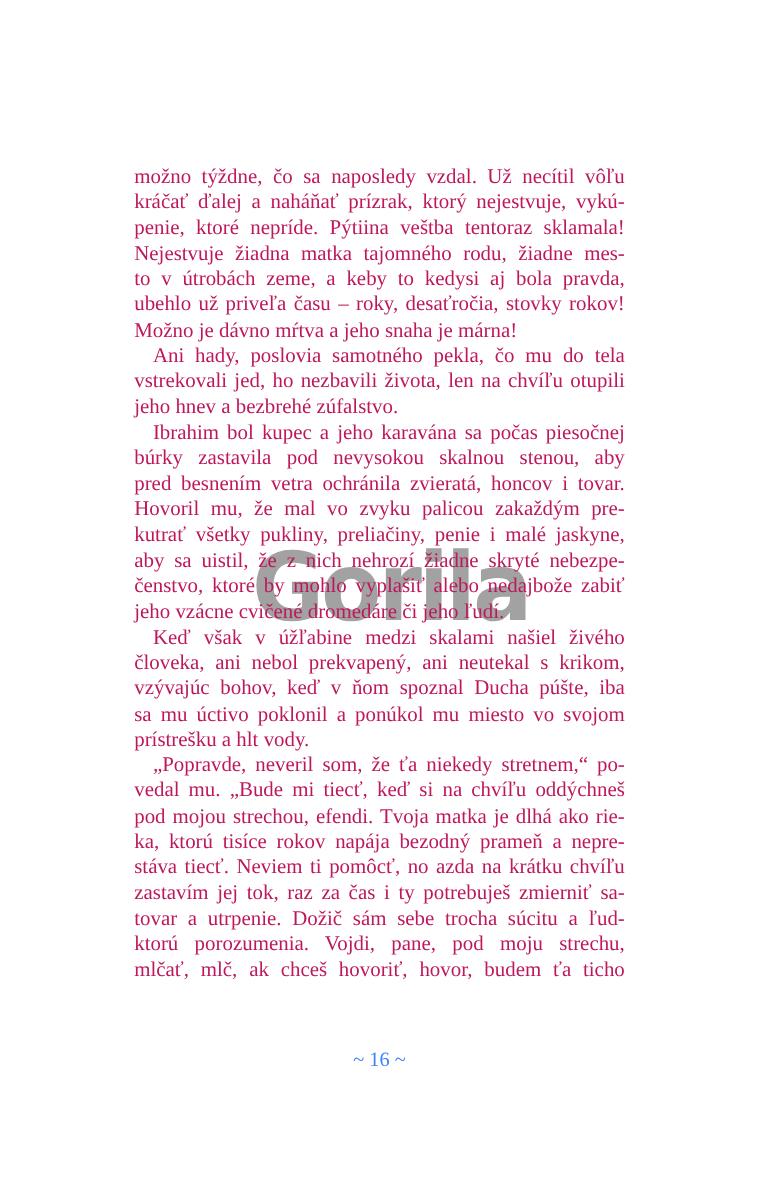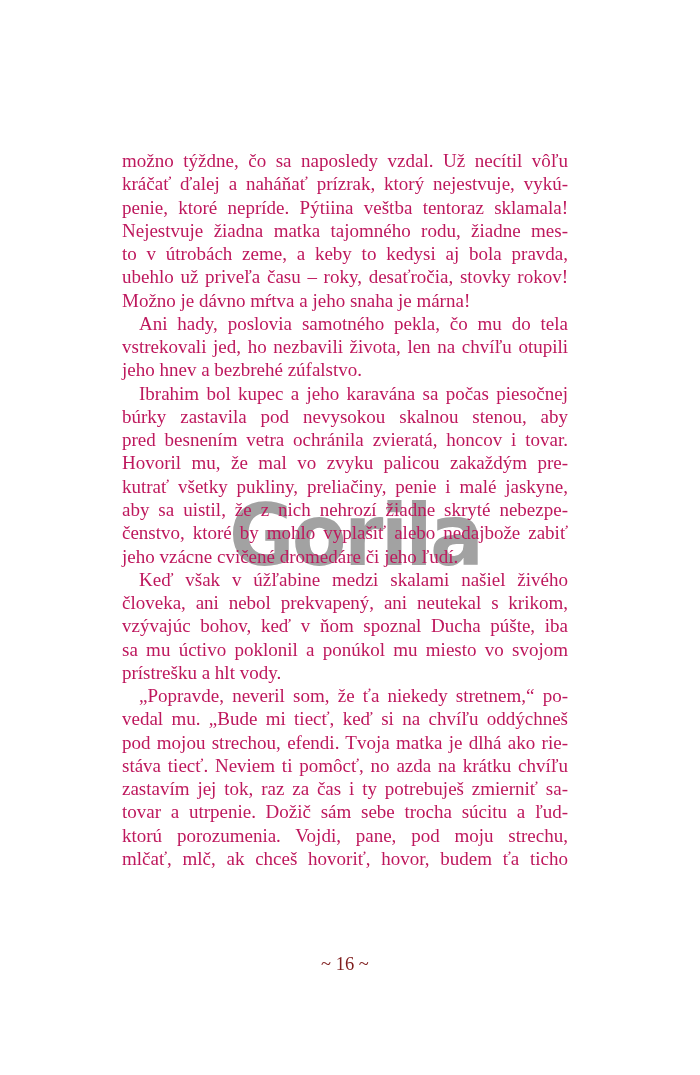--- a/index.html
+++ b/index.html
@@ -102,22 +102,23 @@
         <div class="line indent">Keď však v úžľabine medzi skalami našiel živého</div>
         <div class="line">človeka, ani nebol prekvapený, ani neutekal s krikom,</div>
         <div class="line">vzývajúc bohov, keď v ňom spoznal Ducha púšte, iba</div>
         <div class="line">sa mu úctivo poklonil a ponúkol mu miesto vo svojom</div>
         <div class="line end">prístrešku a hlt vody.</div>
       </div>
       <div class="paragraph">
         <div class="line indent">„Popravde, neveril som, že ťa niekedy stretnem,“ po-</div>
         <div class="line">vedal mu. „Bude mi tiecť, keď si na chvíľu oddýchneš</div>
         <div class="line">pod mojou strechou, efendi. Tvoja matka je dlhá ako rie-</div>
+        <div class="line">ka, ktorú tisíce rokov napája bezodný prameň a nepre-</div>
         <div class="line">stáva tiecť. Neviem ti pomôcť, no azda na krátku chvíľu</div>
         <div class="line">zastavím jej tok, raz za čas i ty potrebuješ zmierniť sa-</div>
         <div class="line">tovar a utrpenie. Dožič sám sebe trocha súcitu a ľud-</div>
         <div class="line">ktorú porozumenia. Vojdi, pane, pod moju strechu,</div>
         <div class="line">mlčať, mlč, ak chceš hovoriť, hovor, budem ťa ticho</div>
       </div>
     </div>
 
-  <div class="page-number" style="color: #7f1d1d;">~ 16 ~</div>
+  <div class="page-number" style="color: #3b82f6;">~ 16 ~</div>
 </div>
 
 </body></html>

